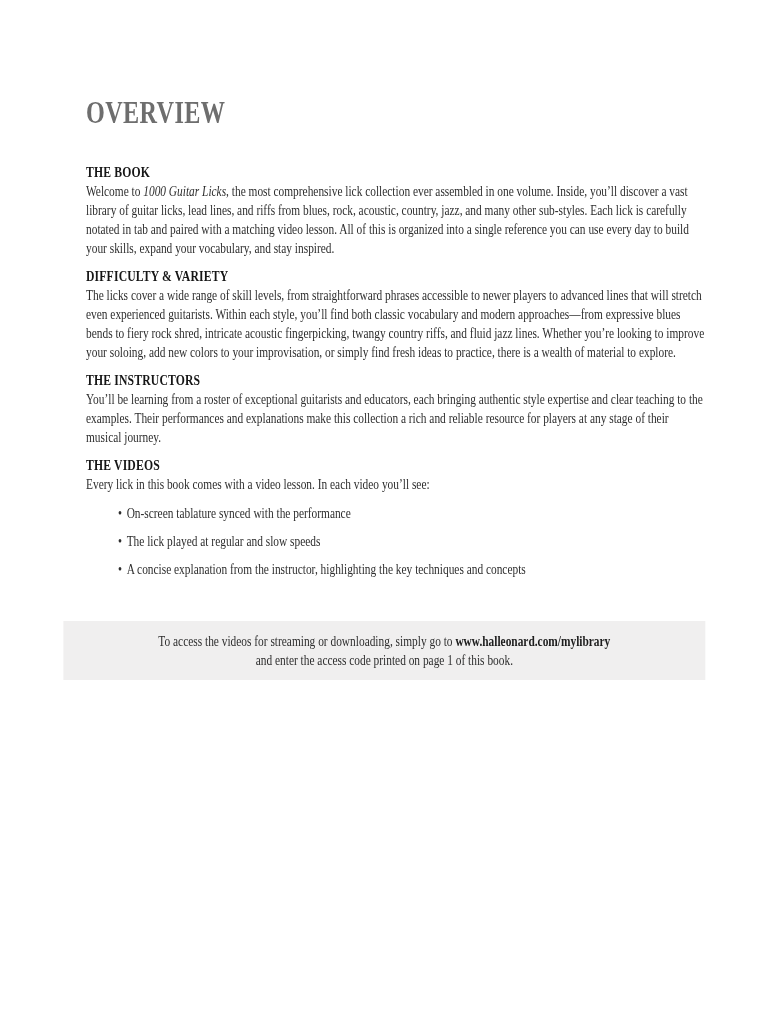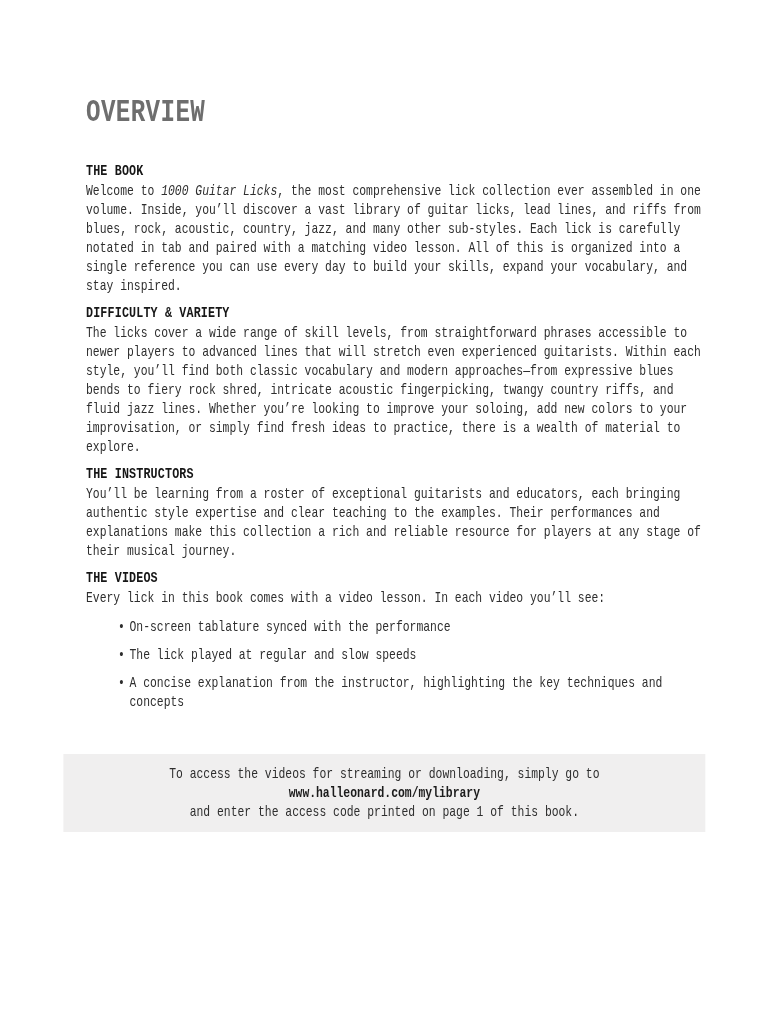--- a/index.html
+++ b/index.html
@@ -6,21 +6,21 @@
     margin: 0;
     padding: 0;
     background: #ffffff;
   }
   .page {
     position: relative;
     width: 768px;
     height: 856px;
     background: #ffffff;
     overflow: hidden;
-    font-family: Liberation Mono, monospace;
+    font-family: Liberation Serif, serif;
     border-radius: 6px;
   }
   
   .content {
     position: absolute;
     left: 86px;
     top: 97px;
     width: 795px;
     transform: scaleX(0.78);
     transform-origin: 0 0;

